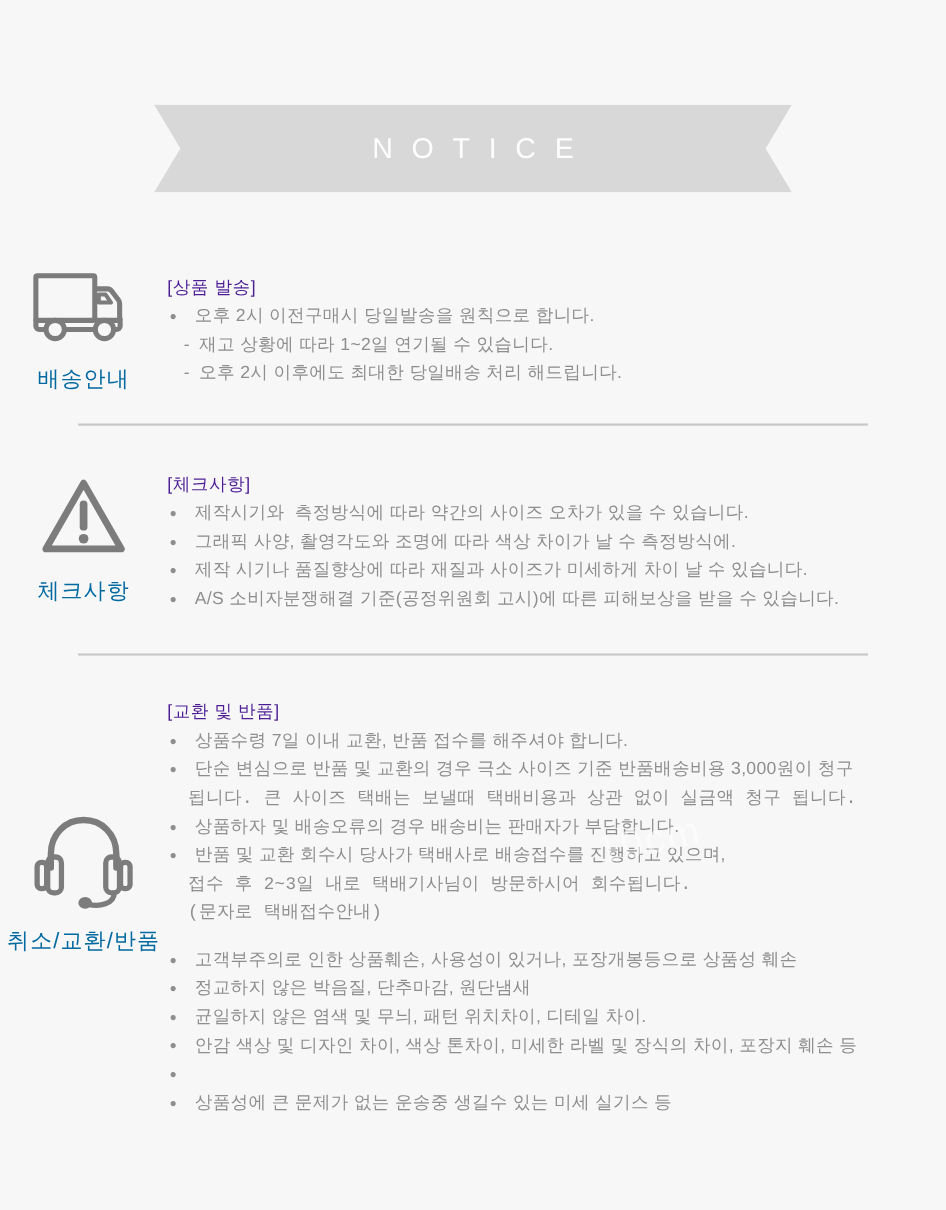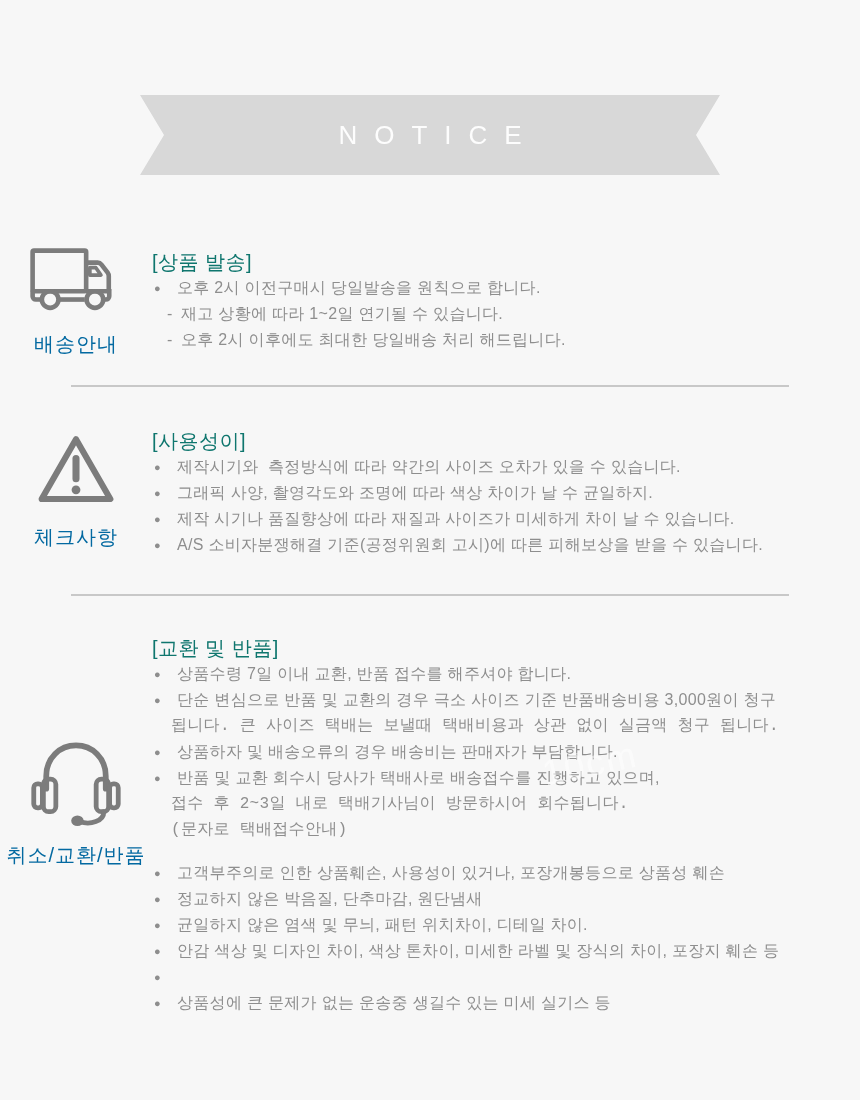--- a/index.html
+++ b/index.html
@@ -50,21 +50,21 @@
   .sec-check{margin-top:40px;}
   .sec-check .icon-col{padding-top:2px;}
   .sec-check .text-col{padding-top:1px;}
   .sec-return{margin-top:39px;}
   .sec-return .icon-col{margin-top:98px;}
 
   
   .group{margin-bottom:0;}
   .group + .group{margin-top:17px;}
   .group-heading{
-    font-size:20px;line-height:26px;color:#0f766e;letter-spacing:0.5px;
+    font-size:16px;line-height:26px;color:#4c1d95;letter-spacing:0.5px;
   }
   .line{display:flex;font-size:16px;line-height:26px;letter-spacing:0.3px;}
   .line .marker{flex:none;display:inline-block;}
   .line.bullet .marker{width:23px;font-size:11px;text-align:left;padding-left:2px;}
   .line.dash{padding-left:15px;}
   .line.dash .marker{width:14px;}
   .line.cont{padding-left:19px;font-family:Liberation Mono, monospace;}
   .line-text{white-space:pre-wrap;text-align:right;}
 
   
@@ -137,28 +137,28 @@
         <svg width="88" height="82" viewBox="0 0 100 92" fill="none" stroke="#7c7c7c" stroke-width="7">
           <path d="M50 11 L89 79 H11 Z" stroke-linejoin="round"></path>
           <line x1="50" y1="33" x2="50" y2="56" stroke-width="8" stroke-linecap="round"></line>
           <circle cx="50" cy="68.5" r="5" fill="#7c7c7c" stroke="none"></circle>
         </svg>
       </span>
       <div class="icon-label">체크사항</div>
     </div>
     <div class="text-col">
         <div class="group">
-          <div class="group-heading">[사용성이]</div>
+          <div class="group-heading">[체크사항]</div>
           <div class="line bullet">
             <span class="marker">●</span>
             <span class="line-text">제작시기와  측정방식에 따라 약간의 사이즈 오차가 있을 수 있습니다.</span>
           </div>
           <div class="line bullet">
             <span class="marker">●</span>
-            <span class="line-text">그래픽 사양, 촬영각도와 조명에 따라 색상 차이가 날 수 균일하지.</span>
+            <span class="line-text">그래픽 사양, 촬영각도와 조명에 따라 색상 차이가 날 수 측정방식에.</span>
           </div>
           <div class="line bullet">
             <span class="marker">●</span>
             <span class="line-text">제작 시기나 품질향상에 따라 재질과 사이즈가 미세하게 차이 날 수 있습니다.</span>
           </div>
           <div class="line bullet">
             <span class="marker">●</span>
             <span class="line-text">A/S 소비자분쟁해결 기준(공정위원회 고시)에 따른 피해보상을 받을 수 있습니다.</span>
           </div>
         </div>

